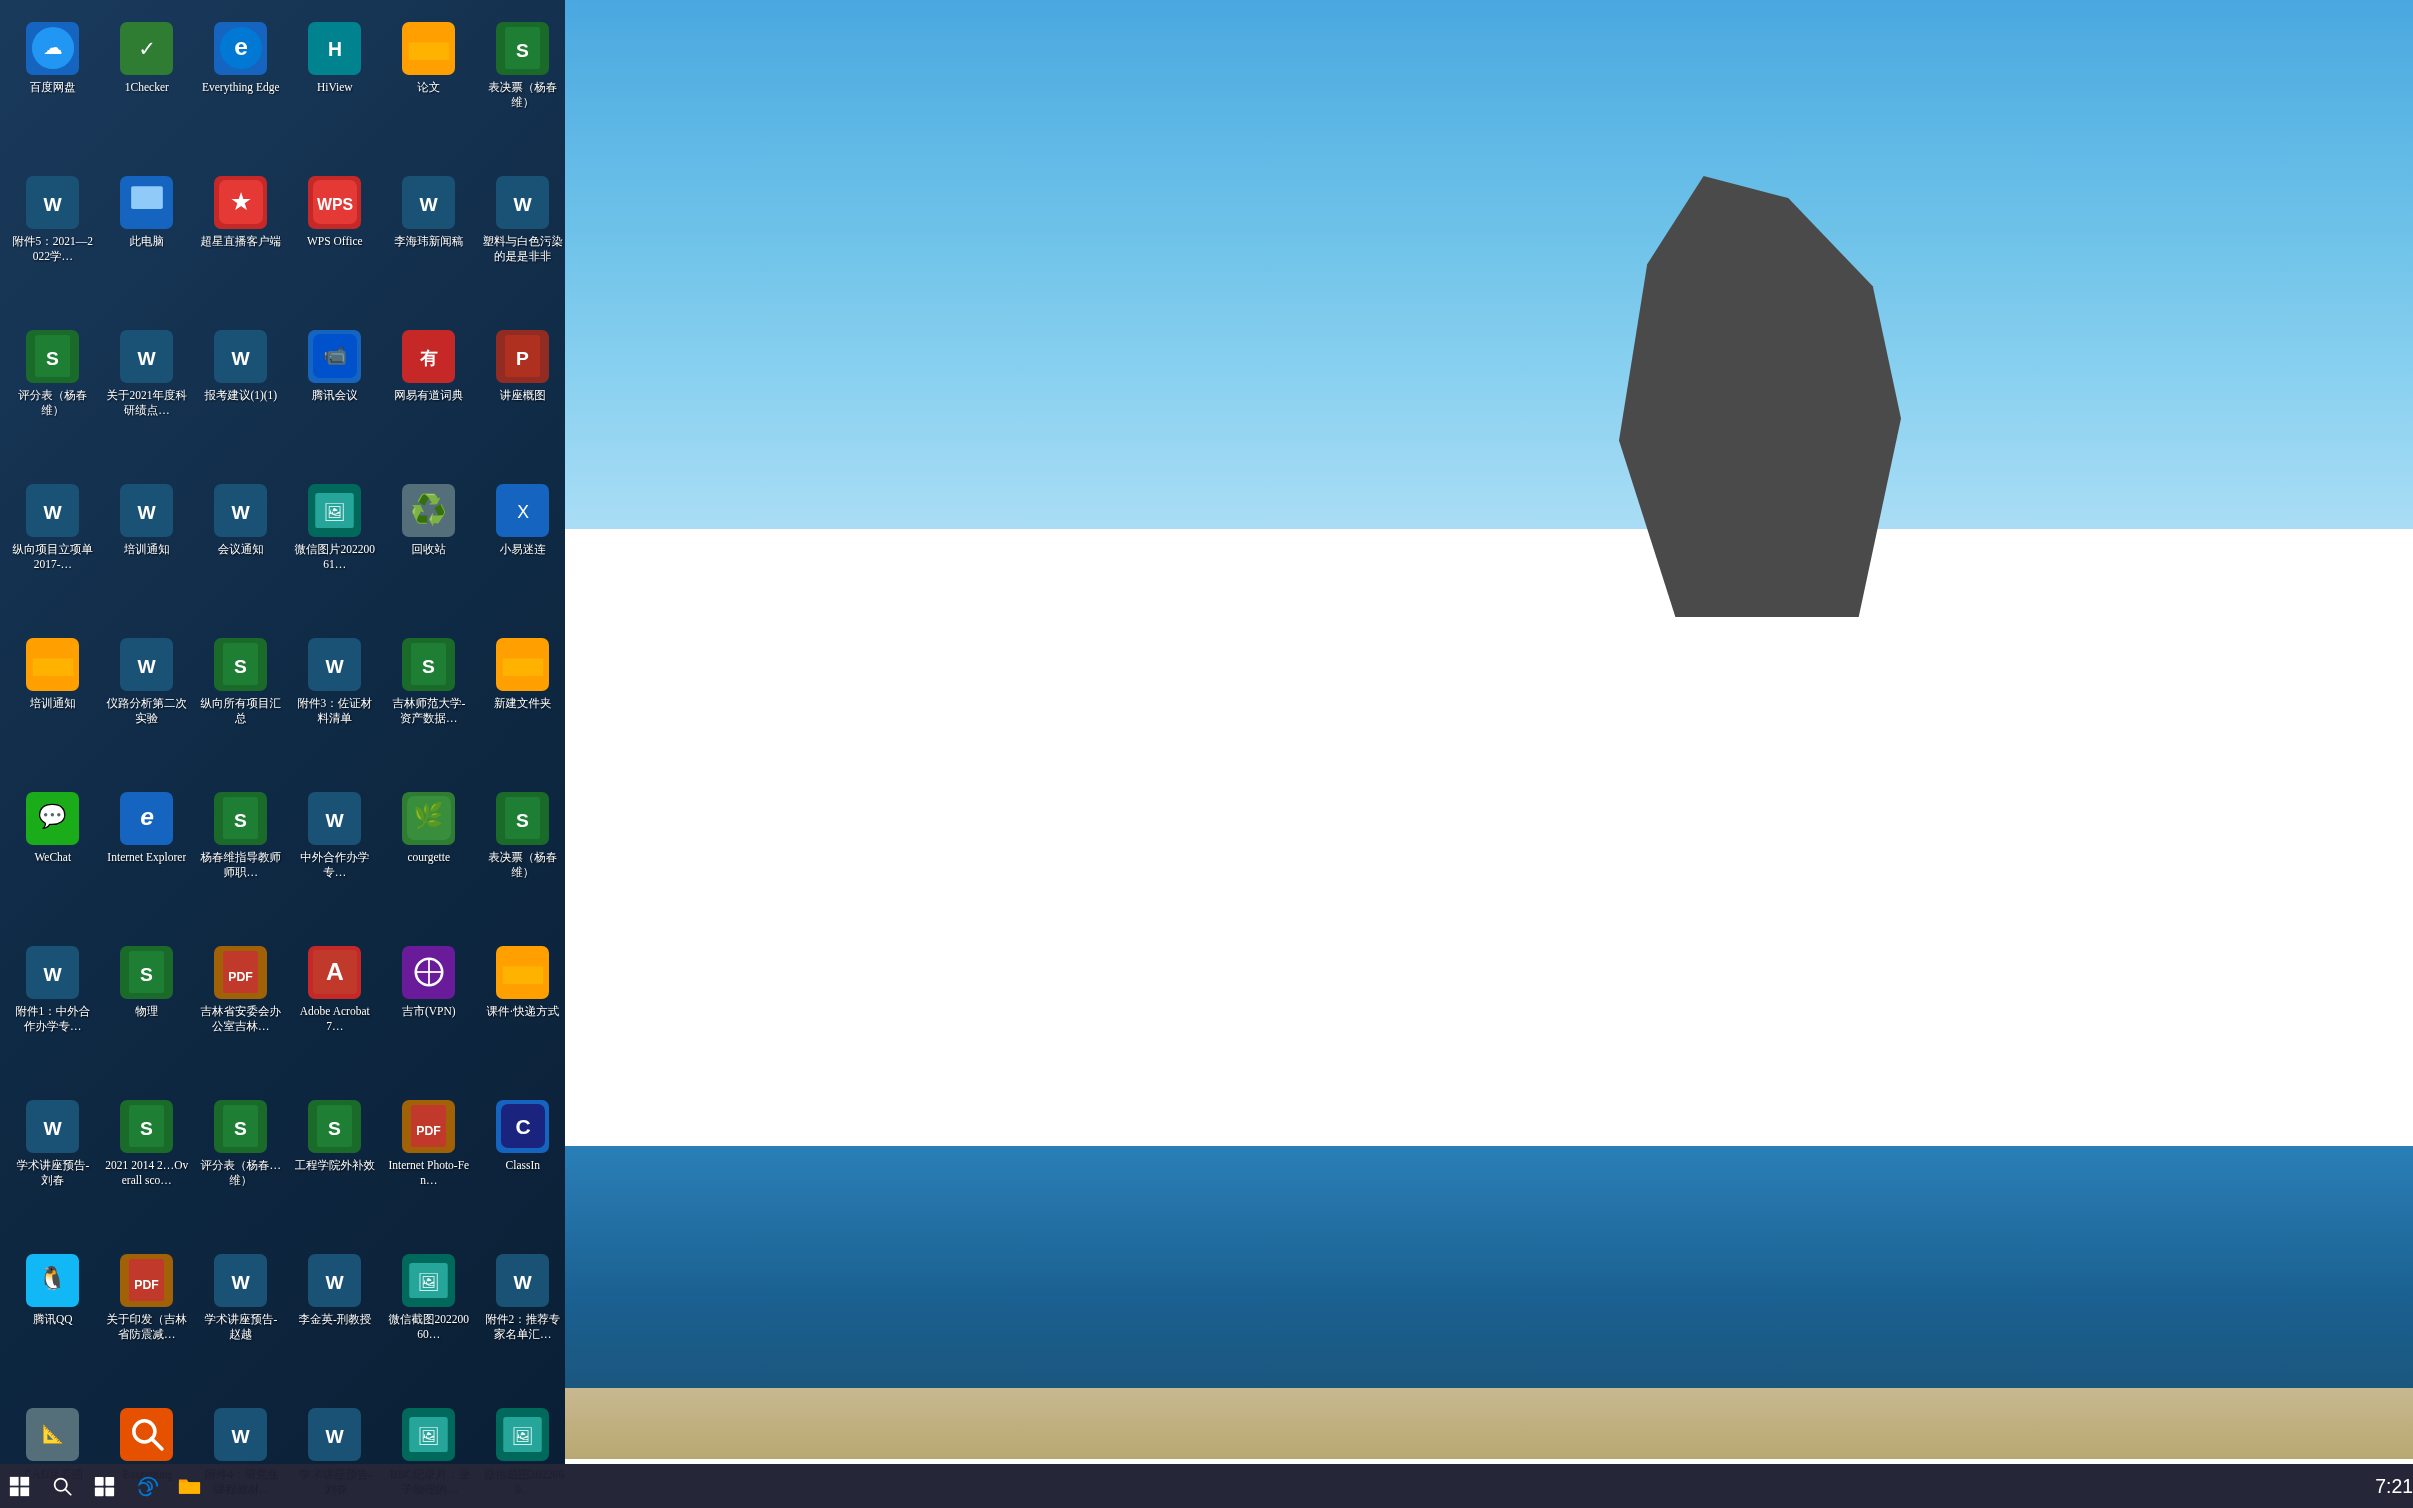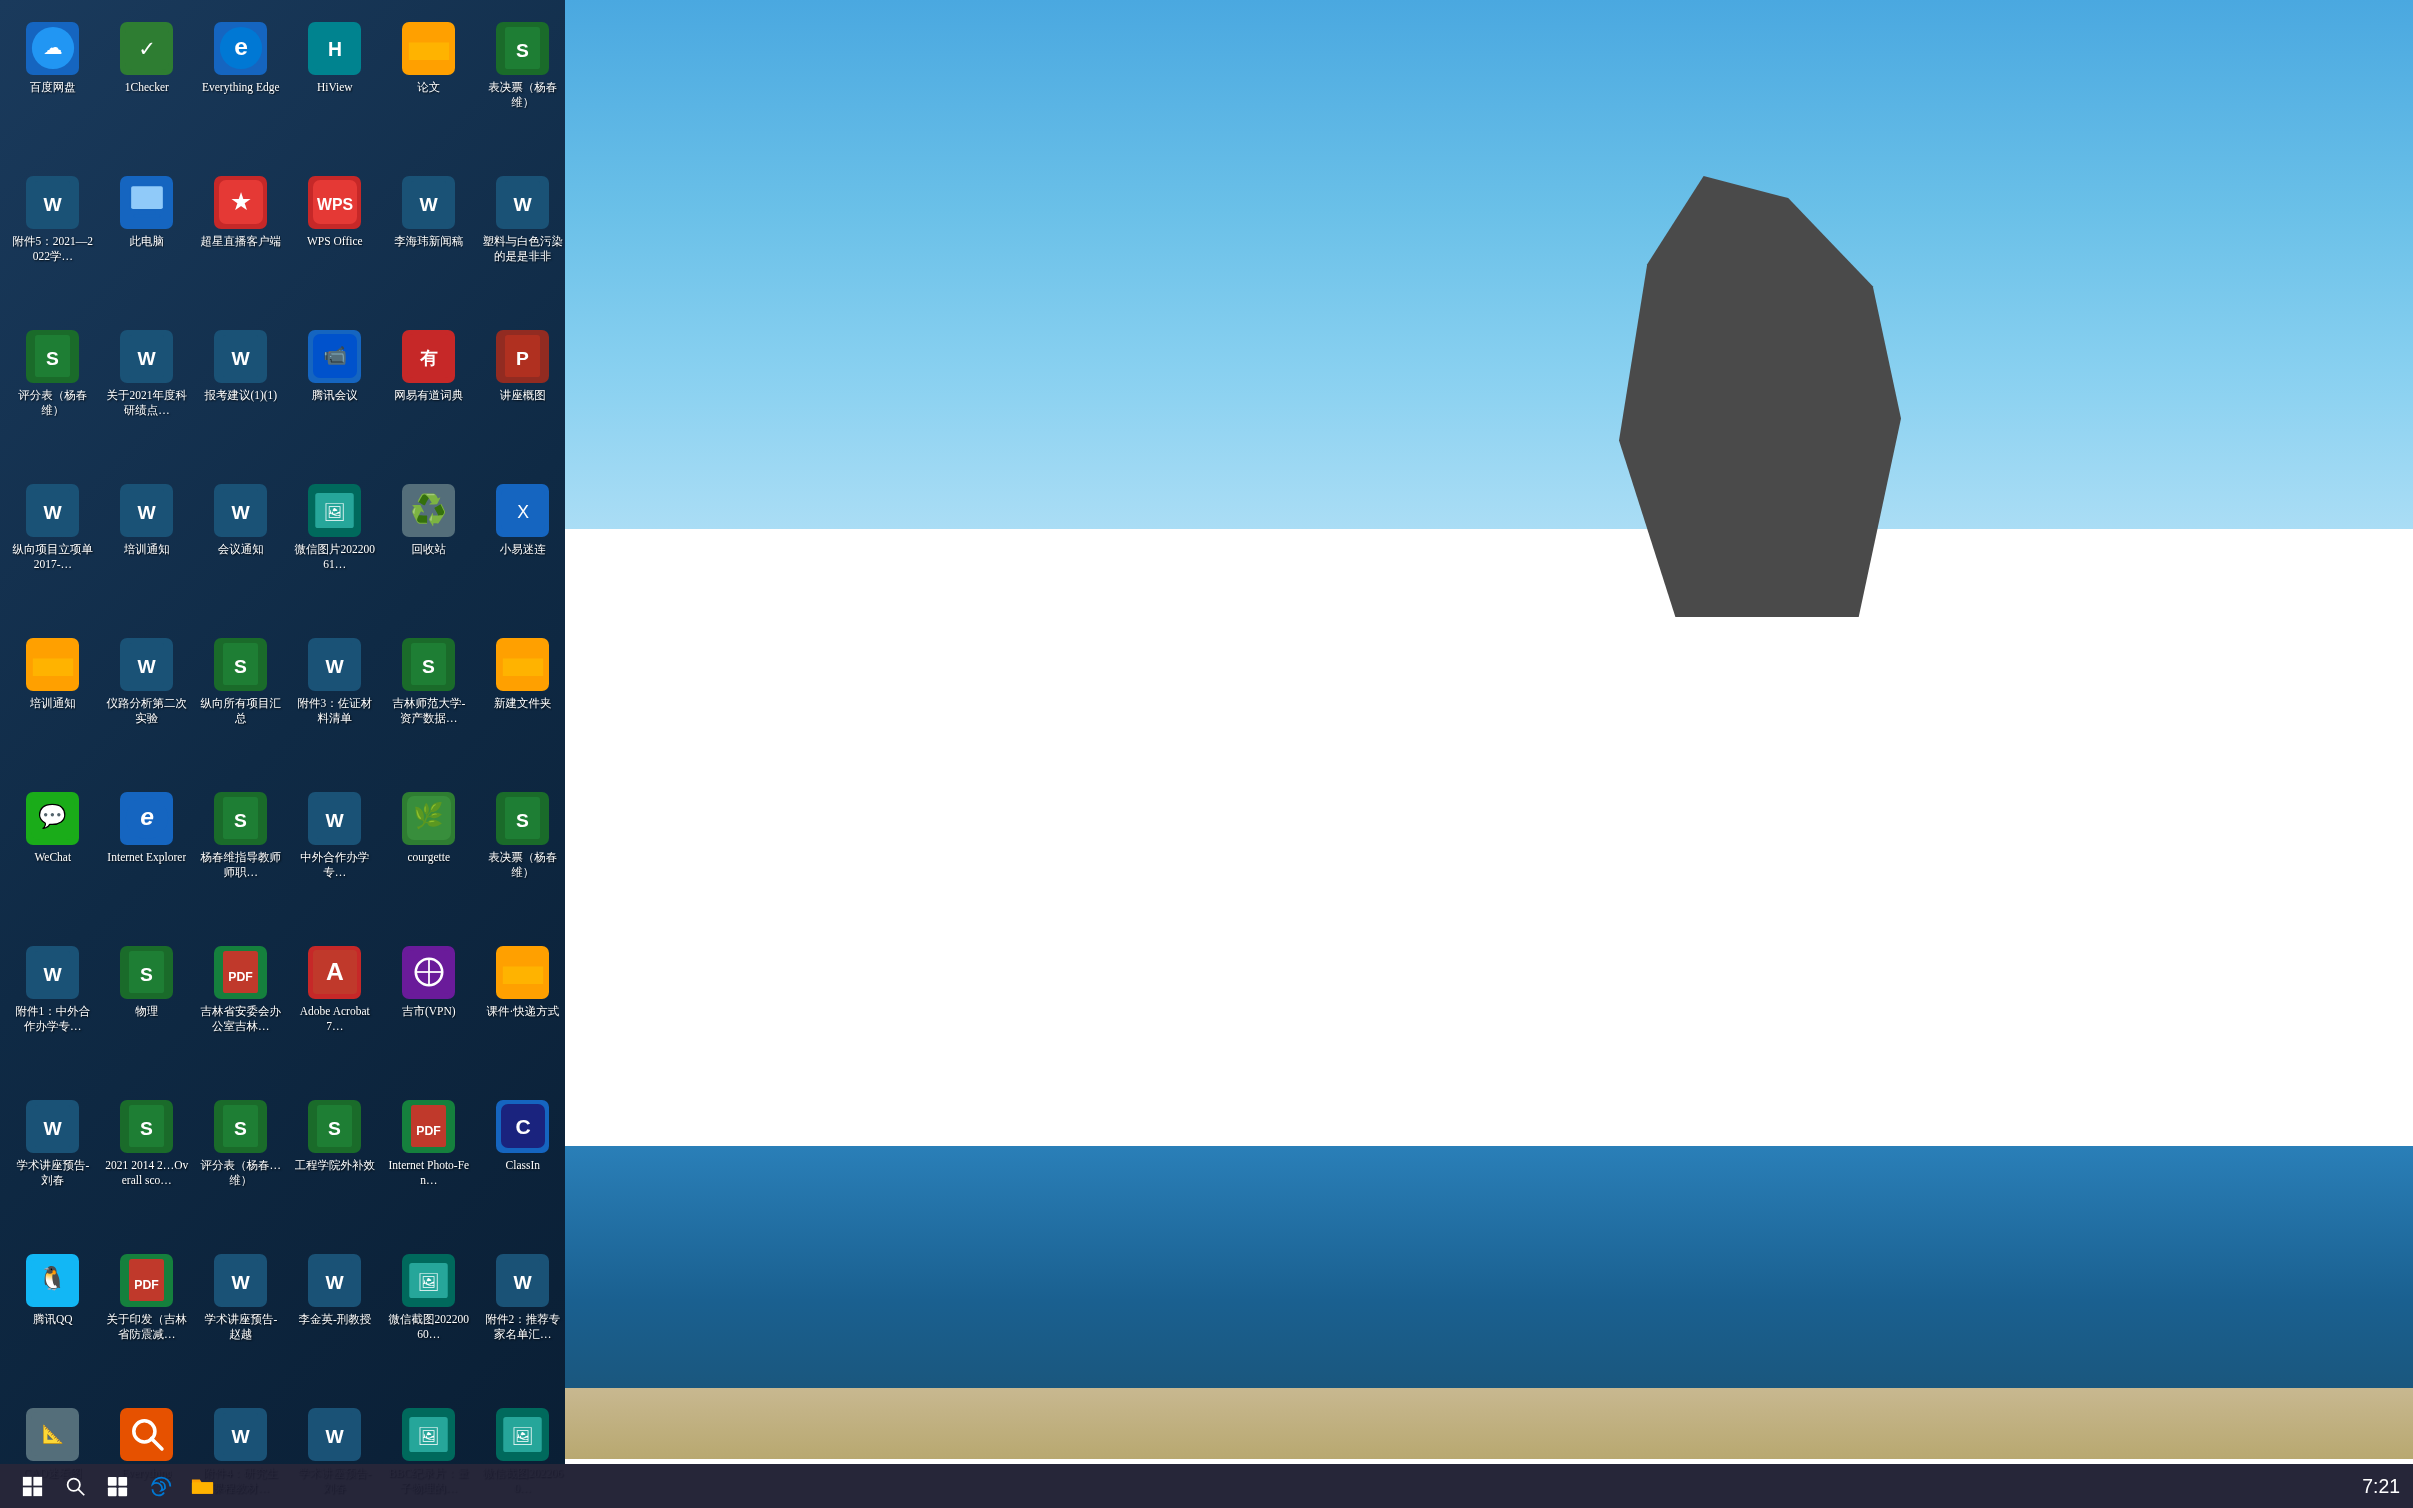--- a/index.html
+++ b/index.html
@@ -62,21 +62,21 @@
     #taskbar {
       position: absolute;
       bottom: 0;
       left: 0;
       right: 0;
       height: 44px;
       background: rgba(20, 20, 40, 0.92);
       display: flex;
       align-items: center;
       justify-content: space-between;
-      padding: 0 13px;
+      padding: 0 0;
       z-index: 100;
     }
     #taskbar-left {
       display: flex;
       align-items: center;
       gap: 3.5px;
     }
     #taskbar-right {
       display: flex;
       align-items: center;
@@ -153,21 +153,21 @@
     .ic-orange { background: #e65100; }
     .ic-green { background: #2e7d32; }
     .ic-purple { background: #6a1b9a; }
     .ic-teal { background: #00695c; }
     .ic-gray { background: #546e7a; }
     .ic-cyan { background: #00838f; }
     .ic-folder { background: #ffa000; }
     .ic-word { background: #1a5276; }
     .ic-excel { background: #1a6b2a; }
     .ic-ppt { background: #922b21; }
-    .ic-pdf { background: #15803d; text-decoration: underline; }
+    .ic-pdf { background: #a16207; text-decoration: underline; }
     .ic-wechat { background: #1aac19; }
     .ic-qq { background: #12b7f5; }
   </style>
 </head>
 <body>
 
 <div id="sky"></div>
 <div id="left-panel"></div>
 <div id="ocean"></div>
 <div id="shore"></div>

